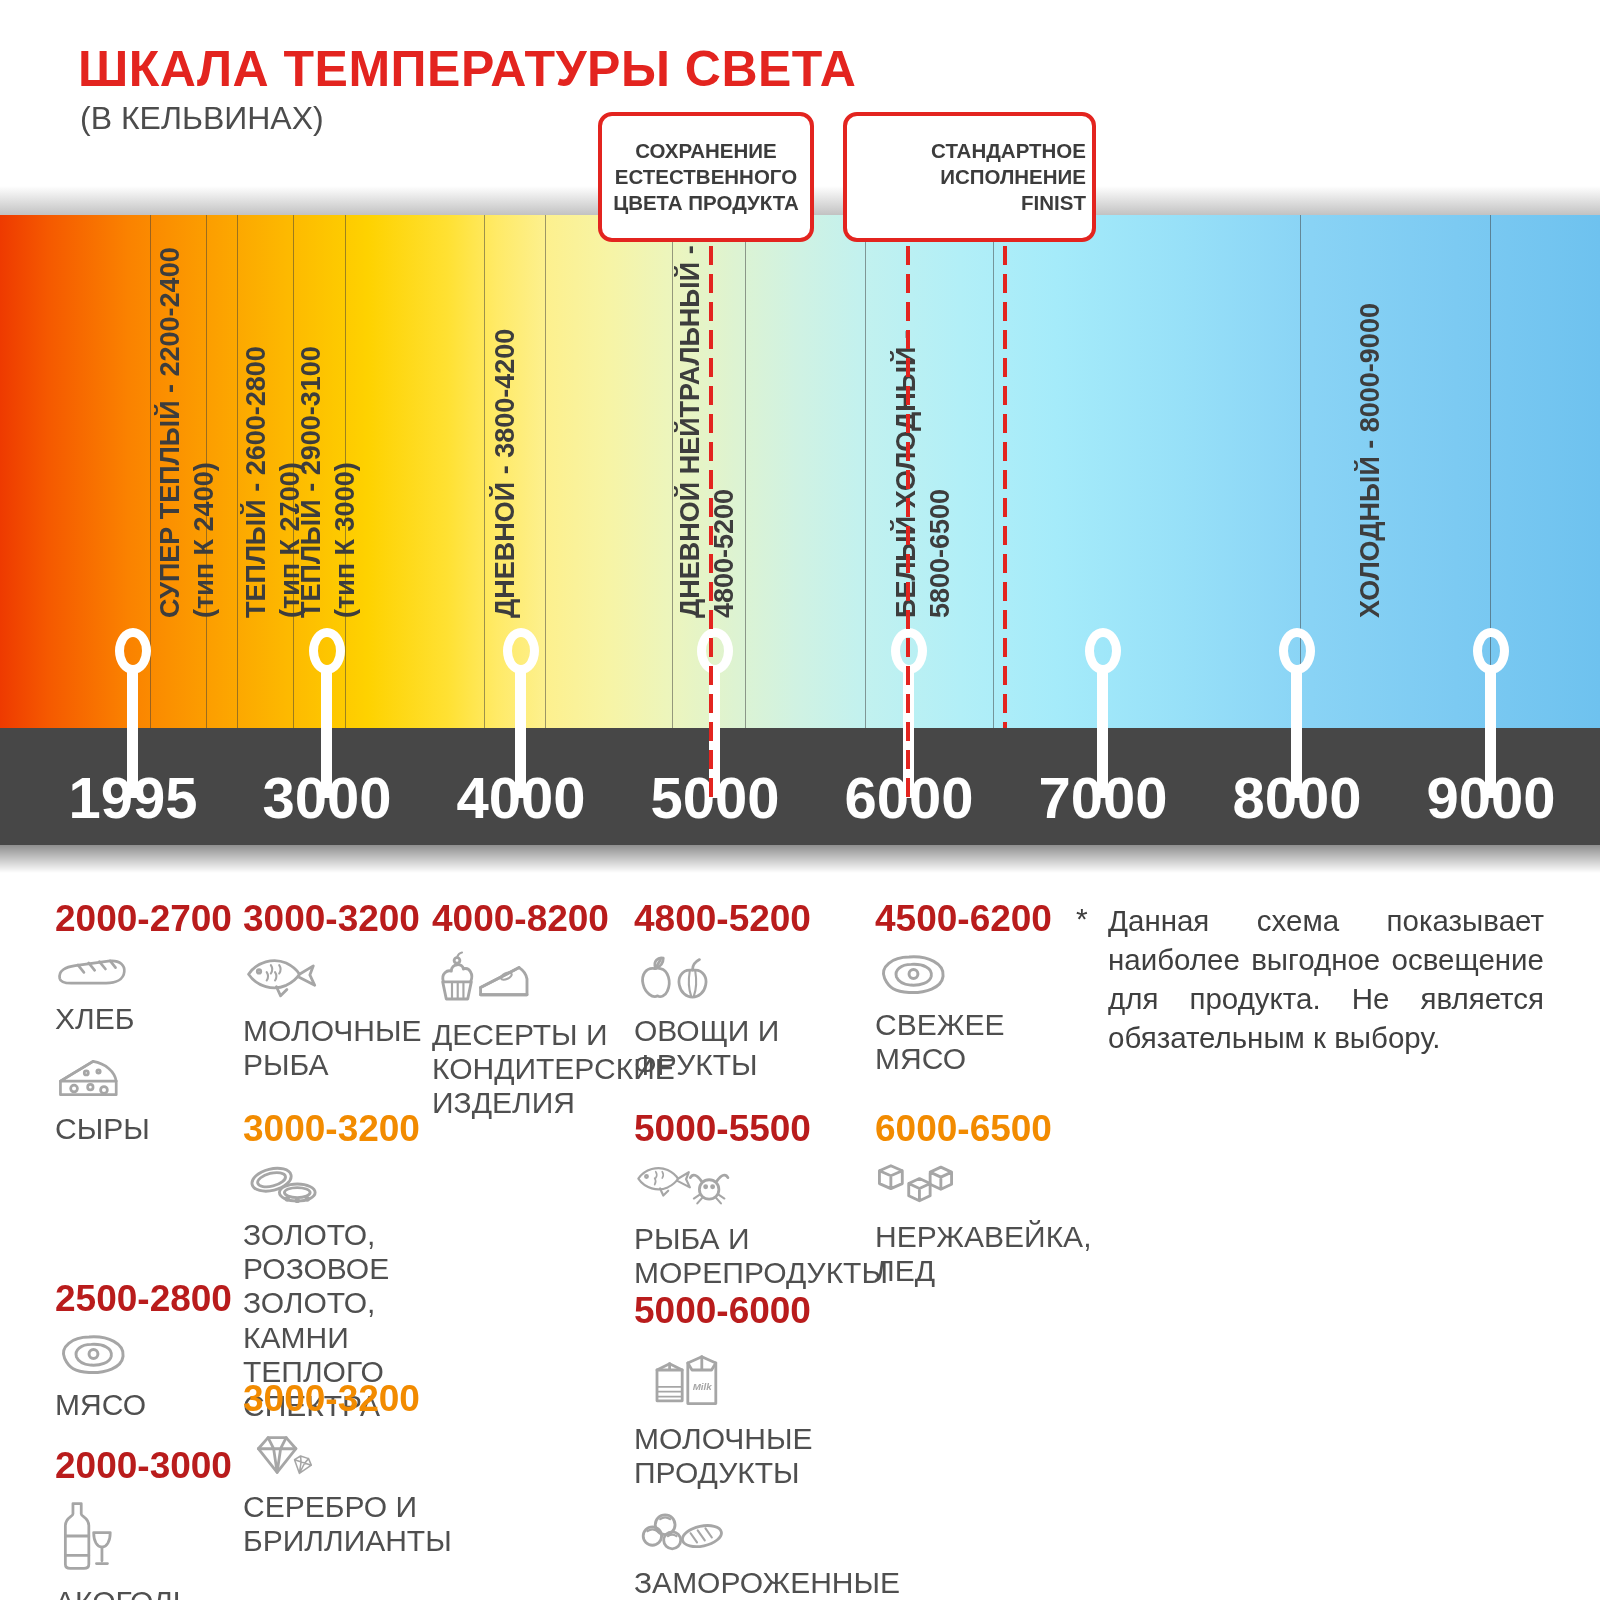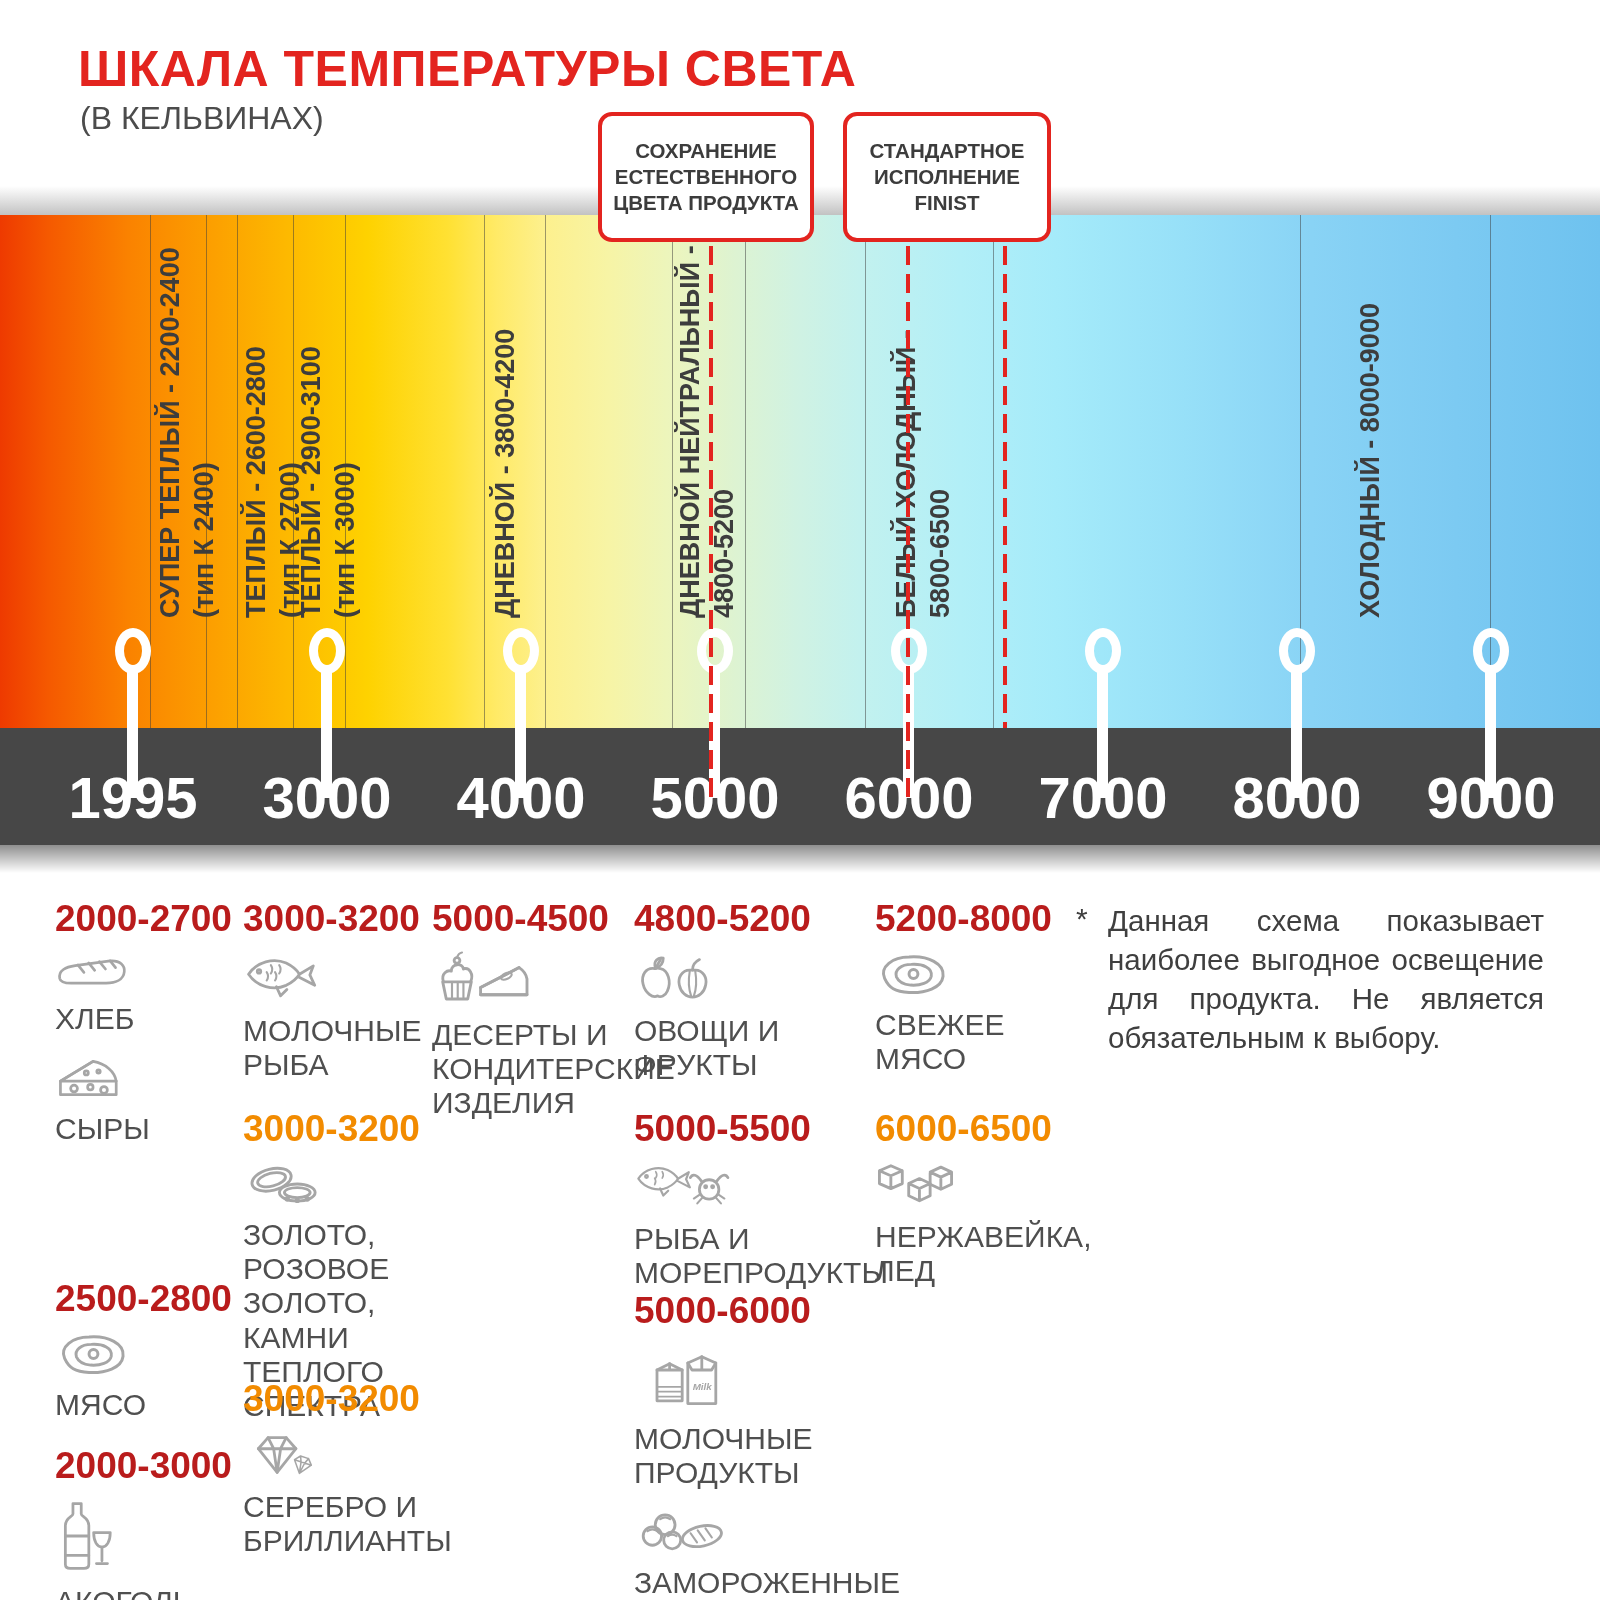--- a/index.html
+++ b/index.html
@@ -8,21 +8,21 @@
 
   
   .title{position:absolute;left:78px;top:40px;font-size:50px;font-weight:700;color:#e3241f;letter-spacing:.5px;}
   .subtitle{position:absolute;left:80px;top:100px;font-size:32px;color:#4c4c4c;}
 
   
   .callout{position:absolute;top:112px;background:#fff;border:4px solid #e3241f;border-radius:14px;
            padding:22px 6px;font-size:20.5px;font-weight:700;color:#3c3c3c;text-align:center;
            line-height:1.27;white-space:pre-line;z-index:30;box-sizing:border-box;}
   #callout1{left:598px;width:216px;}
-  #callout2{left:843px;width:208px;}
+  #callout2{left:843px;width:253px;text-align:right;}
   .red-stub{position:absolute;top:192px;width:4px;height:26px;background:#e3241f;z-index:29;}
 
   
   .shadow-top{position:absolute;left:0;top:186px;width:1600px;height:29px;
               background:linear-gradient(180deg,rgba(255,255,255,0) 0%,#c2c2c2 100%);}
   .gradientbar{position:absolute;left:0;top:215px;width:1600px;height:513px;
     background:linear-gradient(90deg,
       #ee3a00 0%, #f55900 3%, #fa8200 8%, #fc9e00 13%, #fdb900 18%, #fed200 23%,
       #ffe133 28%, #ffea66 31%, #fdf08d 34%, #f7f4a5 38%, #ecf5bd 42%, #ddf3d2 46%,
       #cff2e3 50%, #c2f1ef 54%, #b2eff7 60%, #a5ebfa 66%, #97e0f8 74%, #89d3f5 82%,
@@ -259,21 +259,21 @@
           <g transform="translate(76,32) rotate(18) scale(0.55)">
             <path d="M2 18 L14 4 H36 L48 18 L25 48 Z M2 18 H48 M14 4 L20 18 L25 48 M36 4 L30 18 L25 48"></path>
           </g>
         </svg></span>
       <div class="ilabel">СЕРЕБРО И
 БРИЛЛИАНТЫ</div>
     </div>
   </div>
 
   <div class="group" style="left:432px;top:898px;width:215px;">
-    <div class="ghead red">5000-4500</div>
+    <div class="ghead red">4000-8200</div>
     <div class="item">
       <span class="icon">
         <svg class="lineart" width="100" height="58" viewBox="0 0 140 80">
           <path d="M16 44 C12 32 22 27 27 29 C27 18 43 17 44 26 C52 23 59 33 54 44"></path>
           <path d="M15 44 H55 L50 68 H20 Z"></path>
           <path d="M28 46 v20 M36 46 v22 M44 46 v20" stroke-width="3"></path>
           <circle cx="35" cy="14" r="4"></circle>
             <path d="M35 10 q2 -6 7 -7" stroke-width="3"></path>
           <path d="M68 62 V52 L122 24 C128 28 132 33 133 40 V62 Z"></path>
           <path d="M68 52 L122 24 M68 62 H133"></path>
@@ -348,21 +348,21 @@
           <path d="M19 41 q7 -5 14 0 M37 24 q7 -5 14 0 M48 48 q6 -4 12 0" stroke-width="3"></path>
           <ellipse cx="96" cy="48" rx="28" ry="14" transform="rotate(-12 96 48)"></ellipse>
           <path d="M80 44 l9 13 M90 40 l10 14 M101 37 l9 13" stroke-width="3"></path>
         </svg></span>
       <div class="ilabel">ЗАМОРОЖЕННЫЕ
 ПОЛУФАБРИКАТЫ</div>
     </div>
   </div>
 
   <div class="group" style="left:875px;top:898px;width:210px;">
-    <div class="ghead red">5200-8000</div>
+    <div class="ghead red">4500-6200</div>
     <div class="item">
       <span class="icon">
         <svg class="lineart" width="74" height="48" viewBox="0 0 100 64">
           <path d="M13 38 C6 22 24 9 46 9 C72 7 94 18 92 35 C90 51 68 58 46 57 C27 56 19 51 13 38 Z"></path>
           <path d="M29 36 C26 27 35 19 49 19 C65 18 78 24 76 35 C74 44 61 48 48 47 C38 46 32 43 29 36 Z"></path>
           <circle cx="52" cy="32" r="6"></circle>
         </svg></span>
       <div class="ilabel">СВЕЖЕЕ
 МЯСО</div>
     </div>

